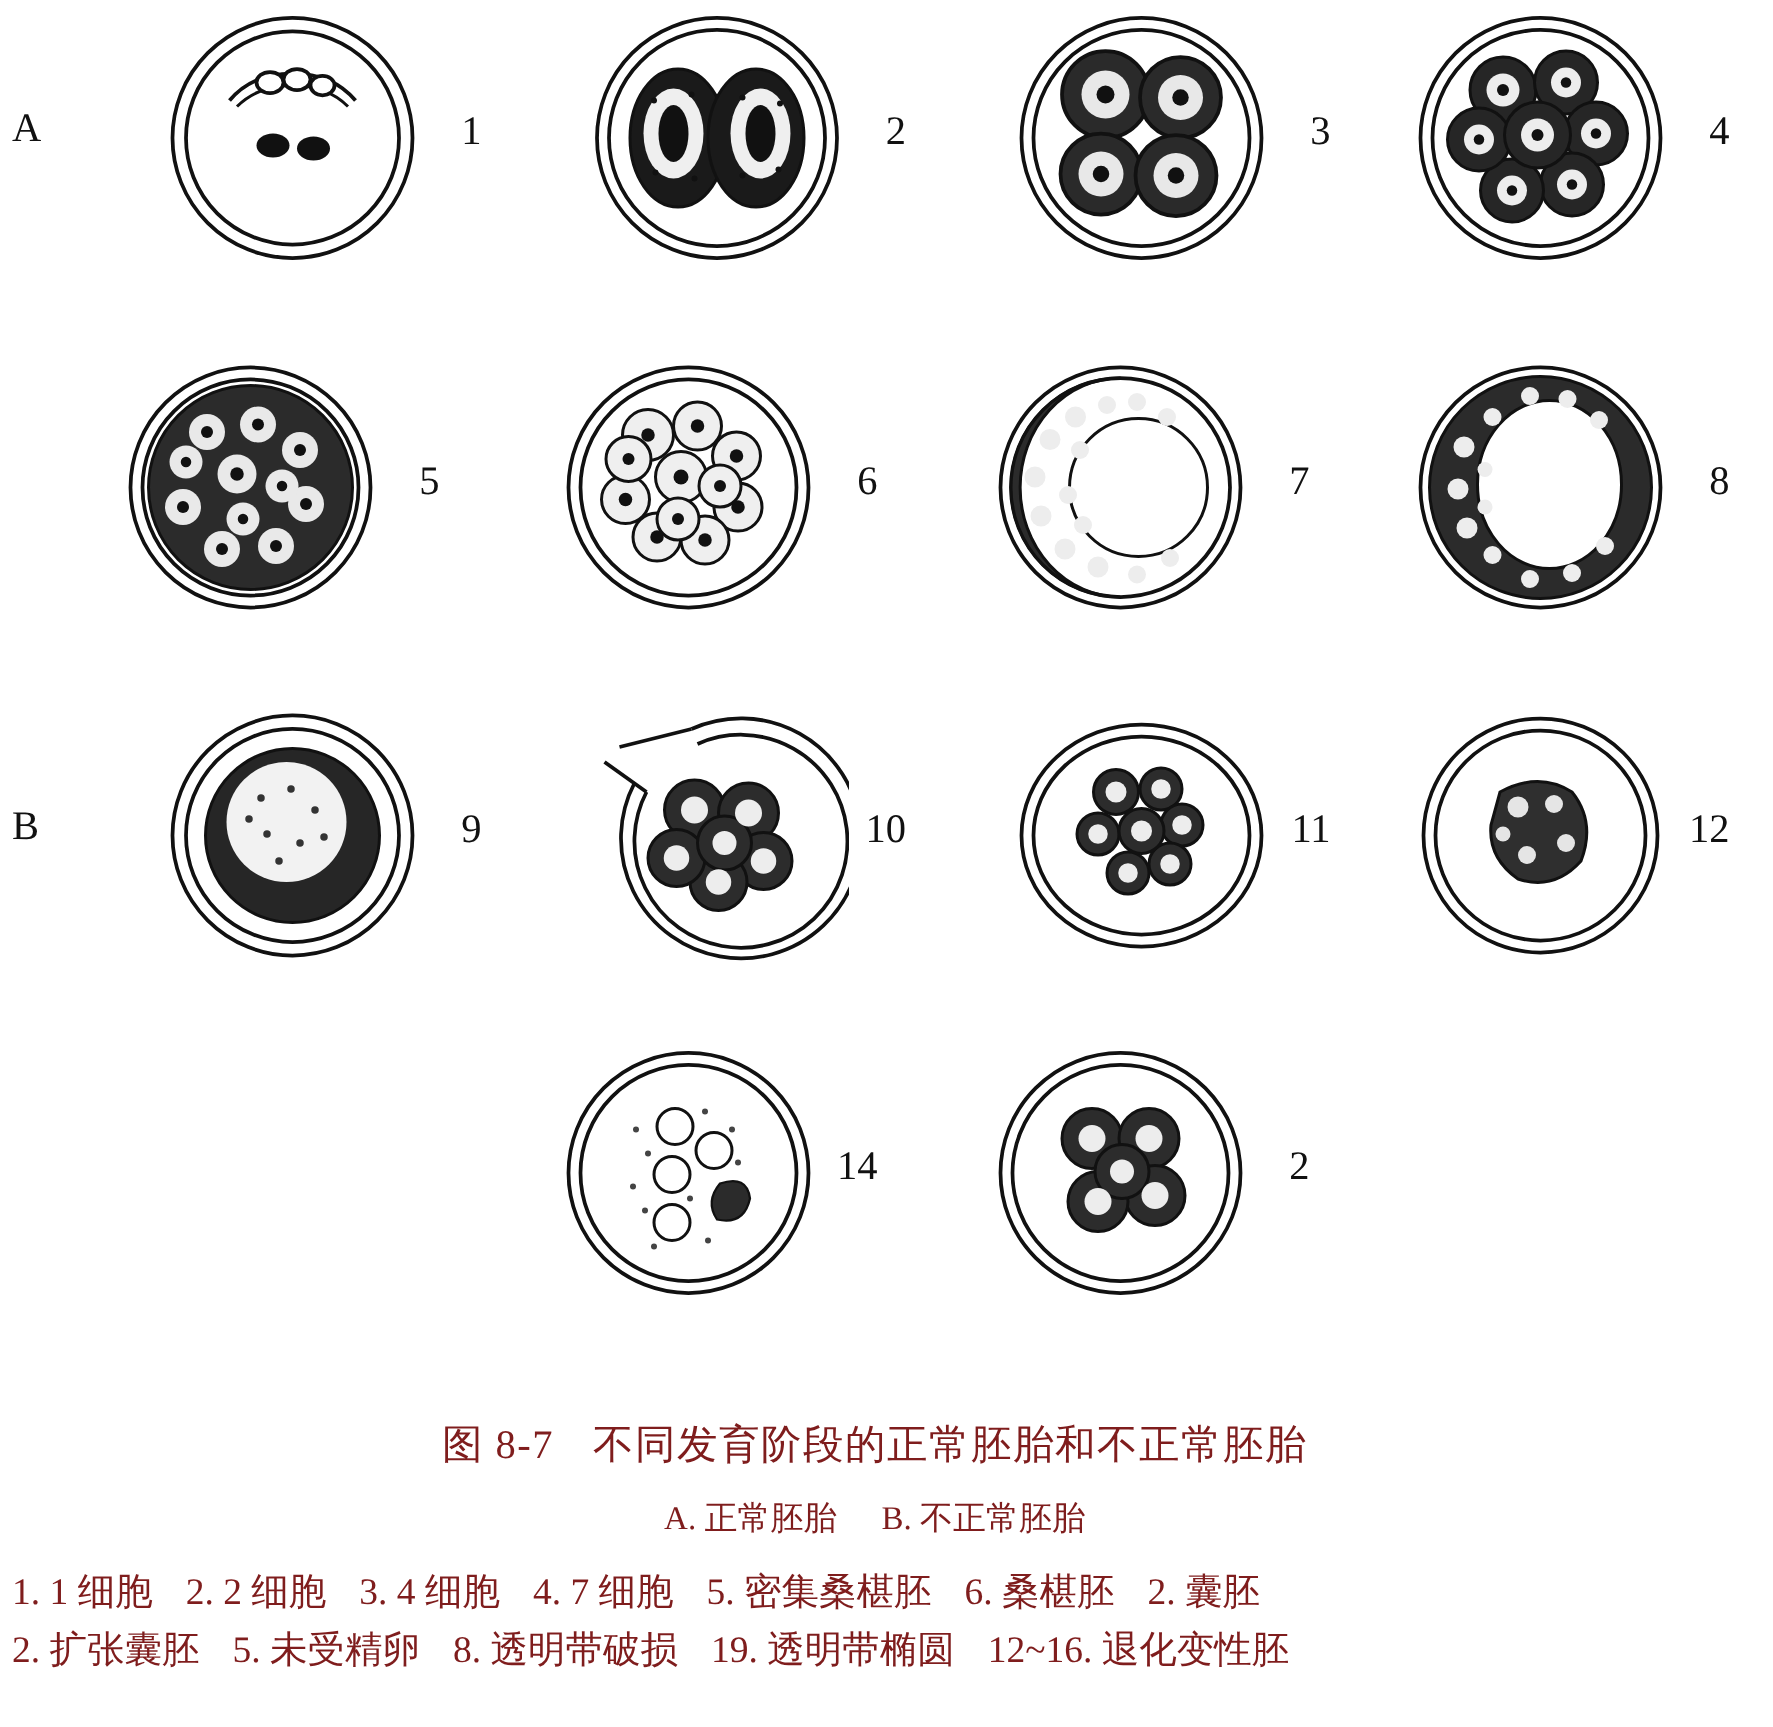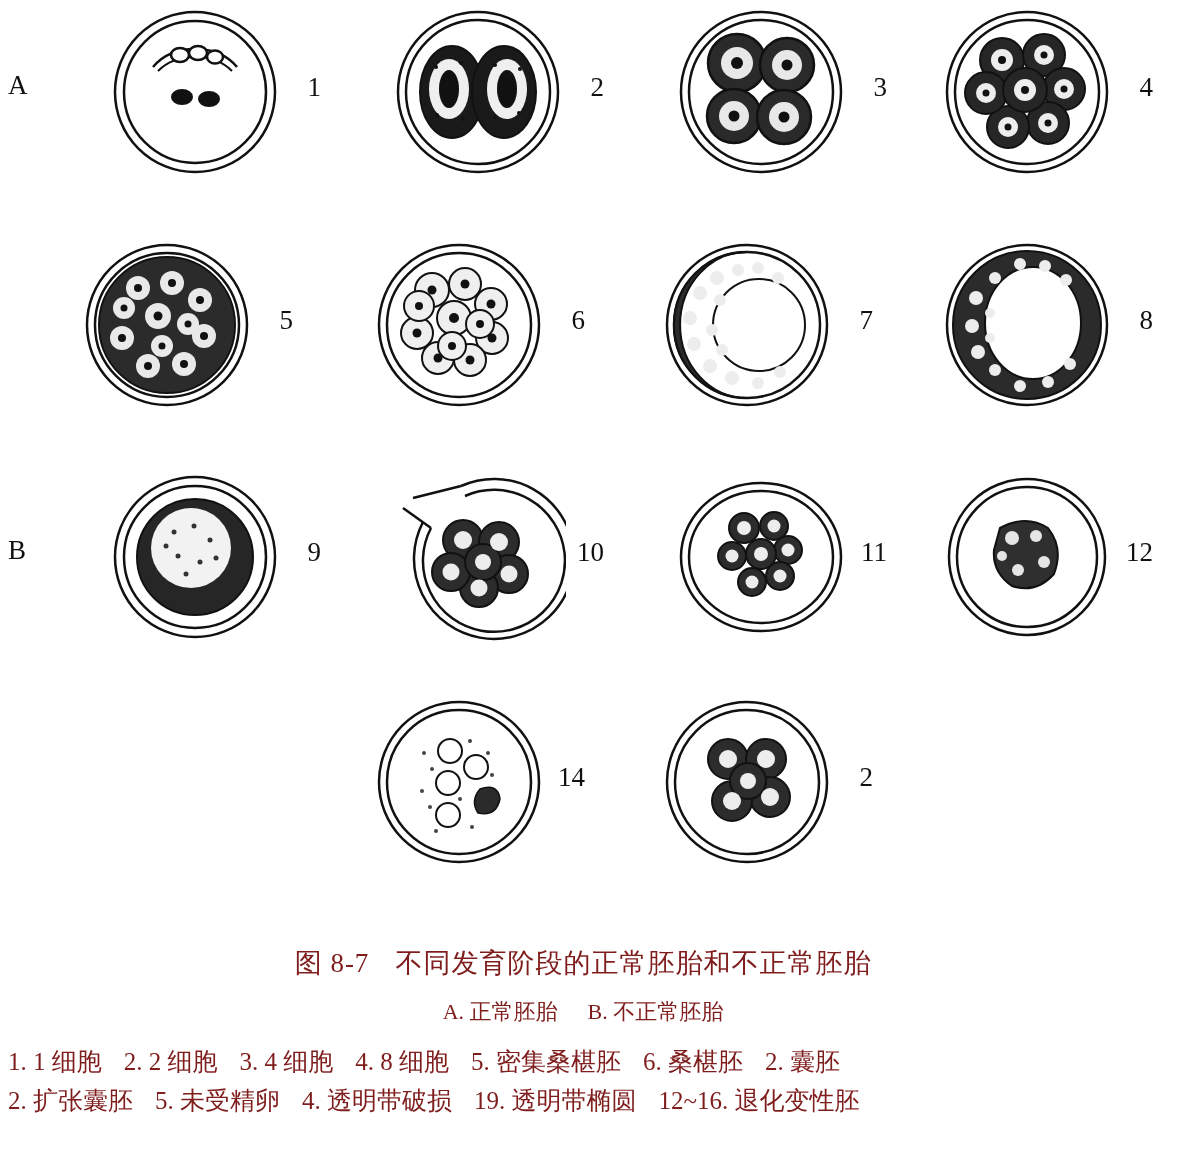--- a/index.html
+++ b/index.html
@@ -493,19 +493,19 @@
 
 <div class="caption-block">
   <div class="cap-title">
     <span class="num-part">图 8-7</span><span>不同发育阶段的正常胚胎和不正常胚胎</span>
   </div>
   <div class="cap-sub">
     <span class="seg">A. 正常胚胎</span><span>B. 不正常胚胎</span>
   </div>
   <div class="cap-legend">
     <div class="line">
-      <span class="item">1. 1 细胞</span><span class="item">2. 2 细胞</span><span class="item">3. 4 细胞</span><span class="item">4. 8 细胞</span><span class="item">5. 密集桑椹胚</span><span class="item">6. 桑椹胚</span><span class="item">2. 囊胚</span>
+      <span class="item">1. 1 细胞</span><span class="item">2. 2 细胞</span><span class="item">3. 4 细胞</span><span class="item">4. 7 细胞</span><span class="item">5. 密集桑椹胚</span><span class="item">6. 桑椹胚</span><span class="item">2. 囊胚</span>
     </div>
     <div class="line">
-      <span class="item">2. 扩张囊胚</span><span class="item">5. 未受精卵</span><span class="item">4. 透明带破损</span><span class="item">19. 透明带椭圆</span><span class="item">12~16. 退化变性胚</span>
+      <span class="item">2. 扩张囊胚</span><span class="item">5. 未受精卵</span><span class="item">8. 透明带破损</span><span class="item">19. 透明带椭圆</span><span class="item">12~16. 退化变性胚</span>
     </div>
   </div>
 </div>
 
 </body></html>

